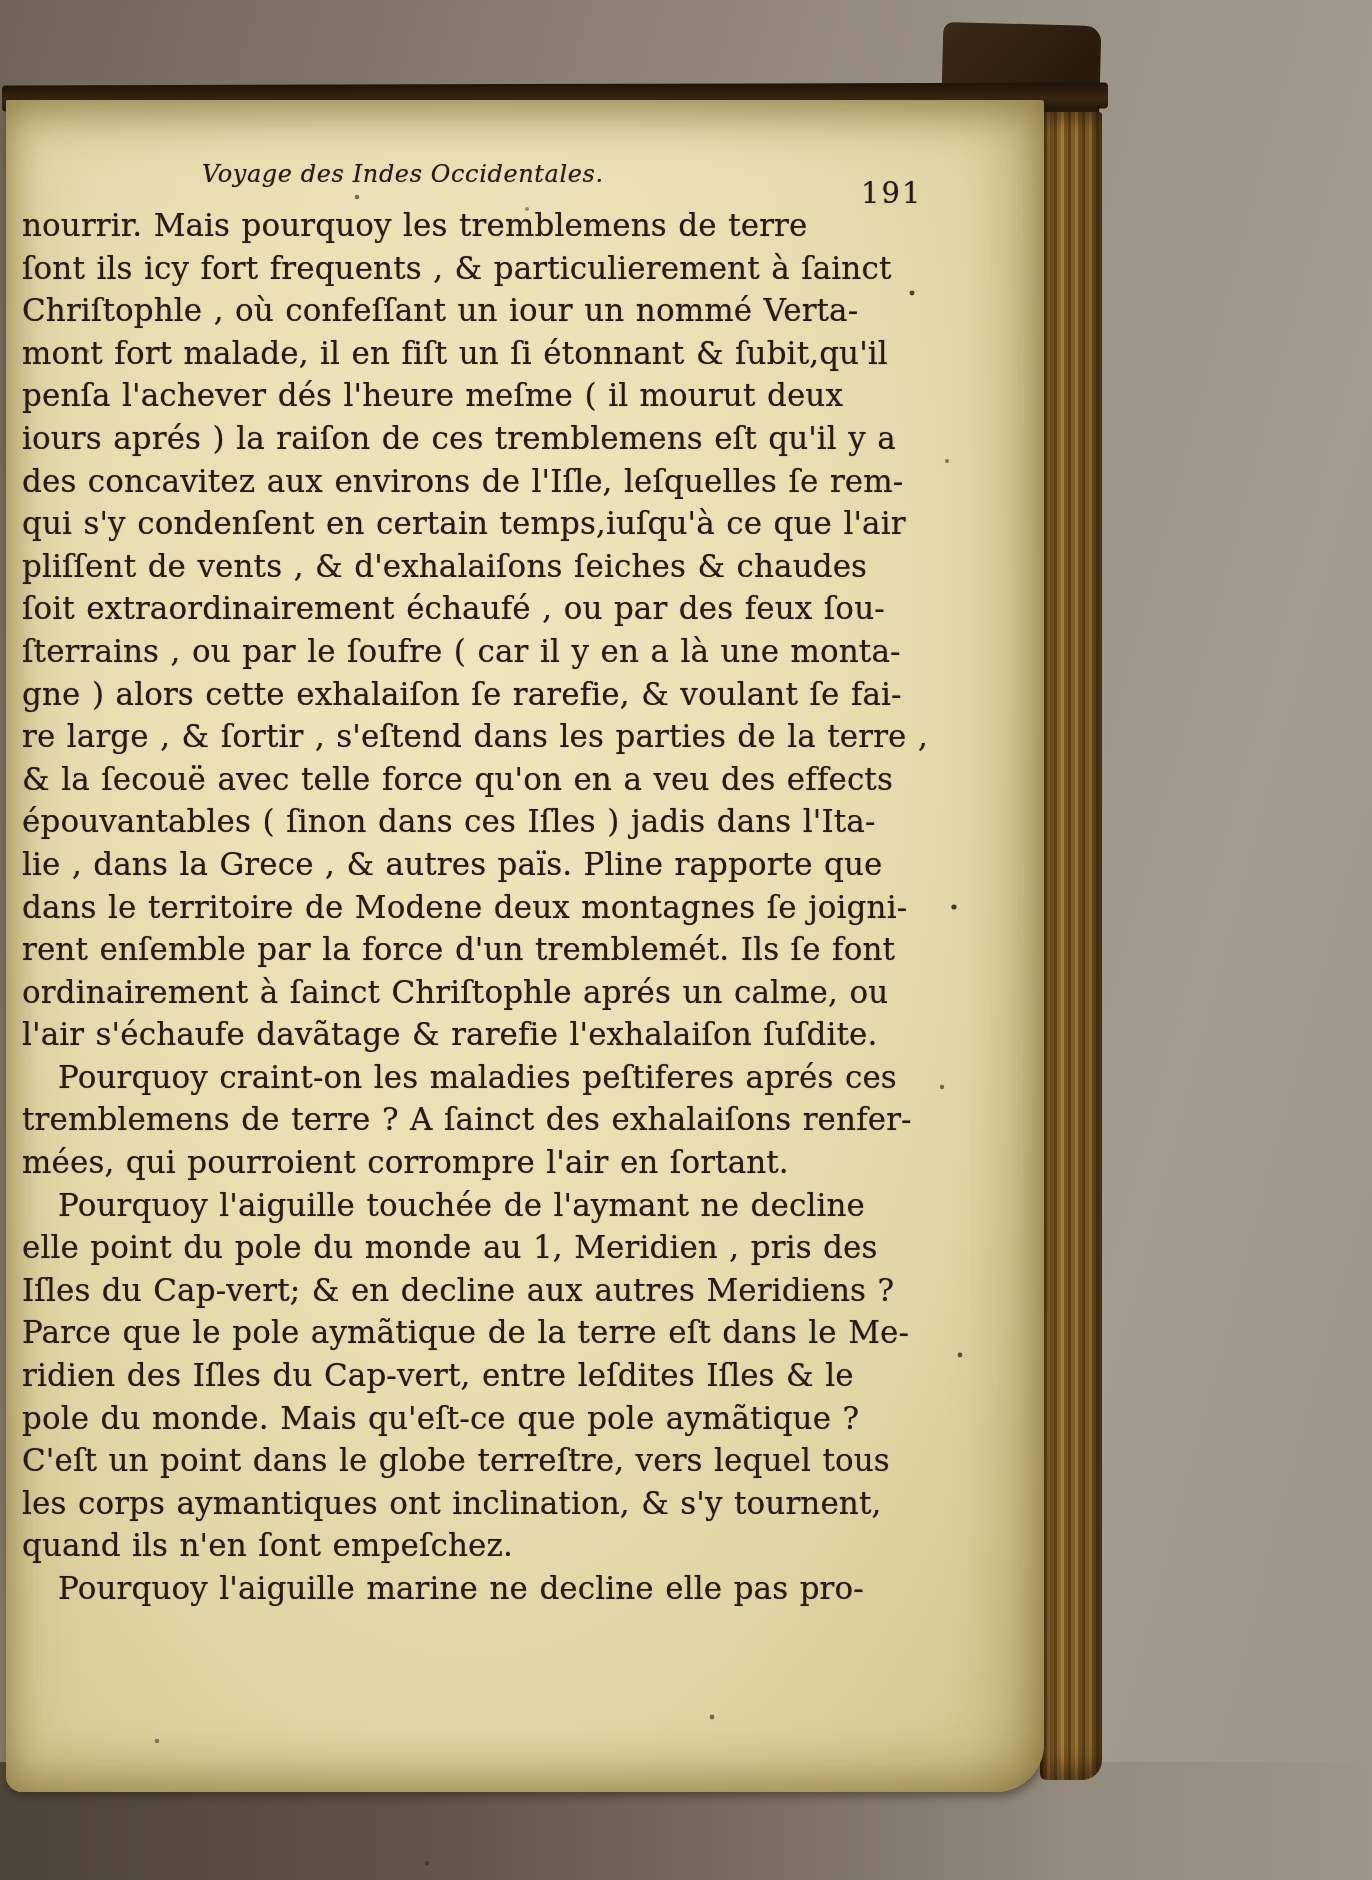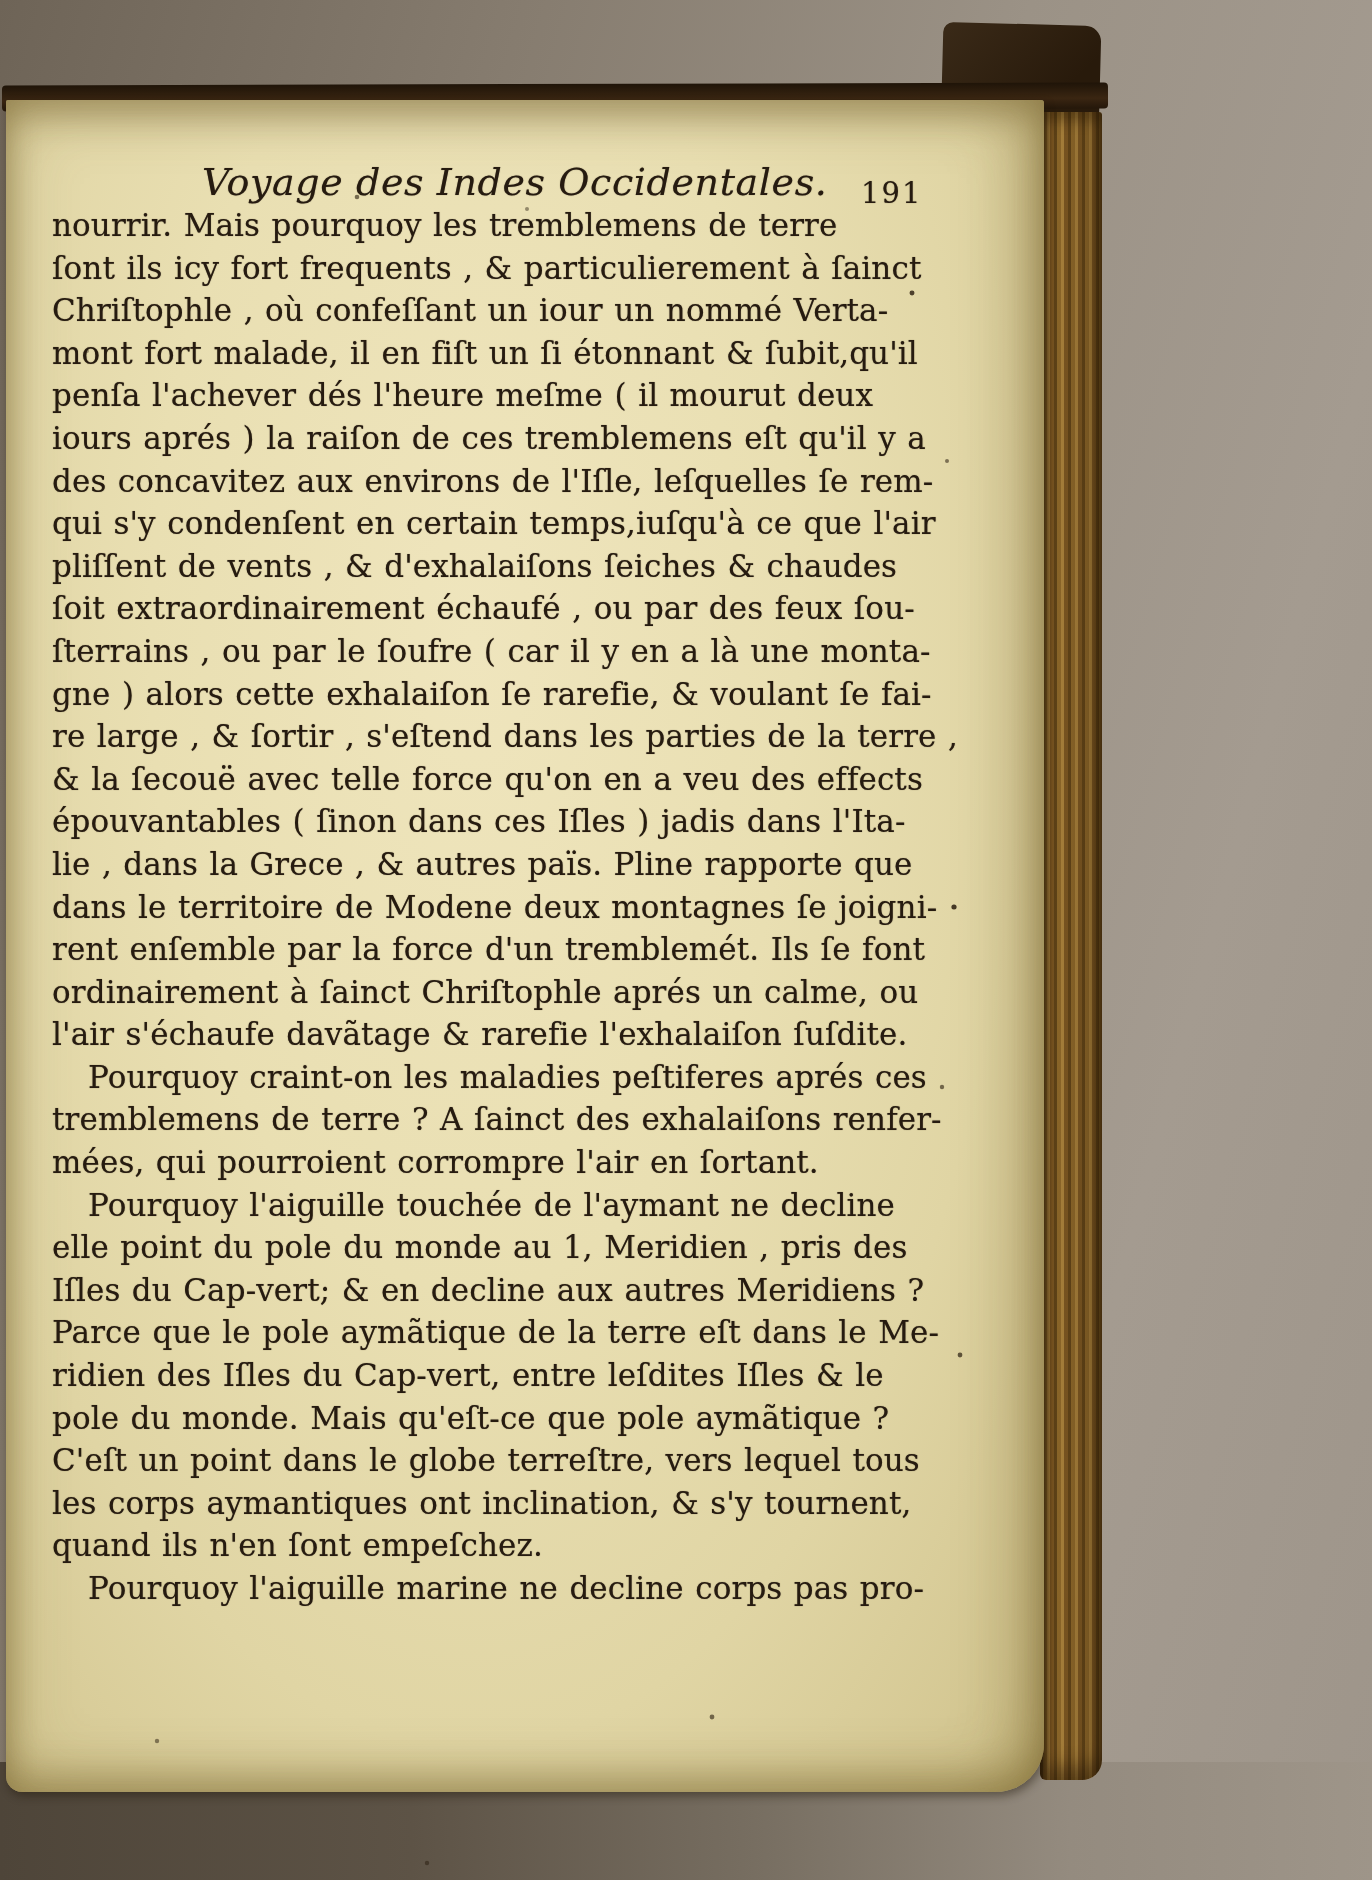--- a/index.html
+++ b/index.html
@@ -74,30 +74,30 @@
       150px 1640px 0 1.2px rgba(40,28,14,0.5),
       705px 1616px 0 1.4px rgba(40,28,14,0.6),
       420px 1762px 0 1.2px rgba(40,28,14,0.5);
   }
   .ink { color: #261b10; text-shadow: 0 0 1px rgba(38,27,16,0.55); }
   .header-row {
     position: absolute; left: 0; top: 60px; width: 1038px; height: 48px;
   }
   .running-title {
     position: absolute; left: 196px; top: 0;
-    font-style: italic; font-size: 38px; letter-spacing: 0.6px;
+    font-style: italic; font-size: 24px; letter-spacing: 0.6px;
     white-space: nowrap;
     text-align: right;
   }
   .page-number {
     position: absolute; left: 828px; top: 16px;
     font-size: 29px; letter-spacing: 2px; margin-left: 27px;
   }
   .body-text {
-    position: absolute; left: 46px; top: 104px; width: 890px;
+    position: absolute; left: 16px; top: 104px; width: 890px;
     font-size: 31px; line-height: 42.6px; letter-spacing: 0.1px;
     word-spacing: 1.5px;
     white-space: nowrap;
   }
   .line { height: 42.6px; }
   .line.indent { padding-left: 36px; }
 </style>
 </head>
 <body>
 
@@ -139,18 +139,18 @@
         <div class="line">mées, qui pourroient corrompre l'air en ſortant.</div>
         <div class="line indent">Pourquoy l'aiguille touchée de l'aymant ne decline</div>
         <div class="line">elle point du pole du monde au 1,  Meridien , pris des</div>
         <div class="line">Iſles du Cap-vert; &amp; en decline aux  autres Meridiens ?</div>
         <div class="line">Parce que le pole aymãtique de la terre eſt dans le Me-</div>
         <div class="line">ridien des Iſles  du Cap-vert, entre leſdites Iſles &amp; le</div>
         <div class="line">pole du monde.  Mais qu'eſt-ce que pole aymãtique ?</div>
         <div class="line">C'eſt un point dans le globe terreſtre,  vers lequel tous</div>
         <div class="line">les corps aymantiques ont inclination, &amp; s'y tournent,</div>
         <div class="line">quand ils n'en ſont empeſchez.</div>
-        <div class="line indent">Pourquoy l'aiguille marine ne decline corps pas pro-</div>
+        <div class="line indent">Pourquoy l'aiguille marine ne decline elle pas pro-</div>
       </div>
 
     <div class="specks"></div>
   </div>
 </div>
 
 </body></html>

